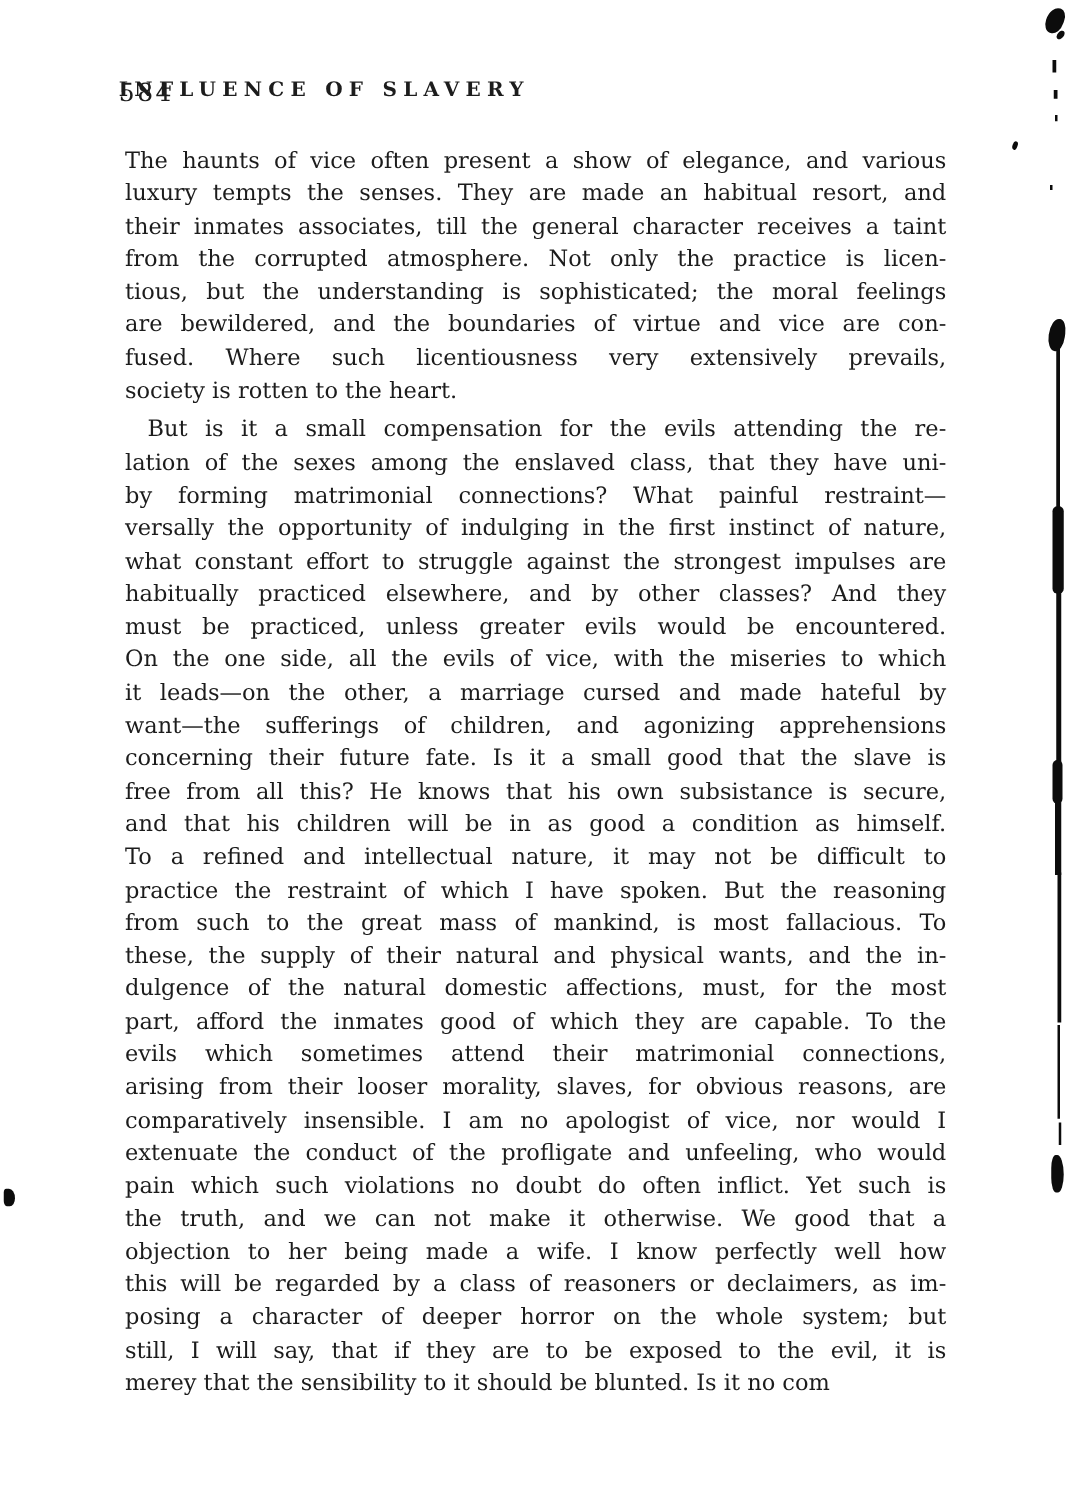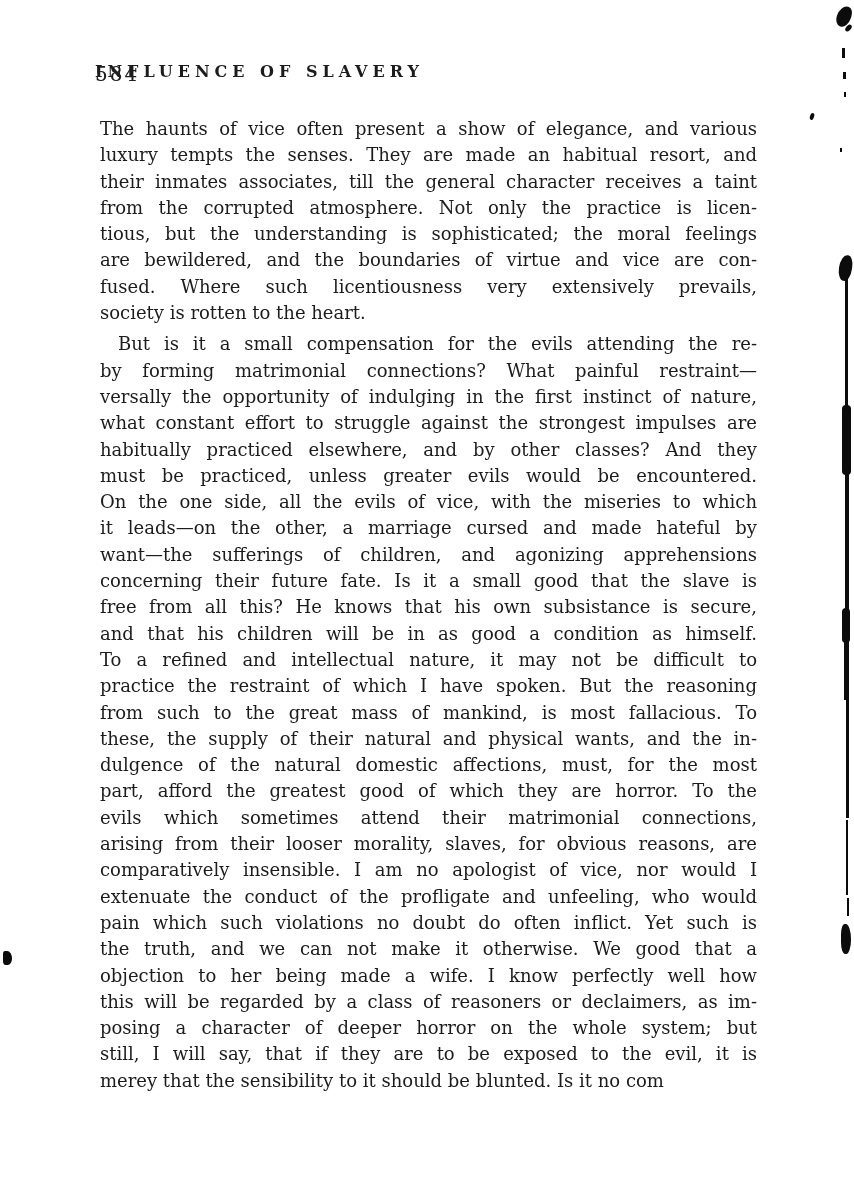--- a/index.html
+++ b/index.html
@@ -89,37 +89,38 @@
         <div class="line">luxury tempts the senses.  They are made an habitual resort, and</div>
         <div class="line">their inmates associates, till the general character receives a taint</div>
         <div class="line">from the corrupted atmosphere.  Not only the practice is licen-</div>
         <div class="line">tious, but the understanding is sophisticated; the moral feelings</div>
         <div class="line">are bewildered, and the boundaries of virtue and vice are con-</div>
         <div class="line">fused.  Where such licentiousness very extensively prevails,</div>
         <div class="line final">society is rotten to the heart.</div>
       </div>
       <div class="para">
         <div class="line indent">But is it a small compensation for the evils attending the re-</div>
+        <div class="line">lation of the sexes among the enslaved class, that they have uni-</div>
         <div class="line">by forming matrimonial connections?  What painful restraint—</div>
         <div class="line">versally the opportunity of indulging in the first instinct of nature,</div>
         <div class="line">what constant effort to struggle against the strongest impulses are</div>
         <div class="line">habitually practiced elsewhere, and by other classes?  And they</div>
         <div class="line">must be practiced, unless greater evils would be encountered.</div>
         <div class="line">On the one side, all the evils of vice, with the miseries to which</div>
         <div class="line">it leads—on the other, a marriage cursed and made hateful by</div>
         <div class="line">want—the sufferings of children, and agonizing apprehensions</div>
         <div class="line">concerning their future fate.  Is it a small good that the slave is</div>
         <div class="line">free from all this?  He knows that his own subsistance is secure,</div>
         <div class="line">and that his children will be in as good a condition as himself.</div>
         <div class="line">To a refined and intellectual nature, it may not be difficult to</div>
         <div class="line">practice the restraint of which I have spoken.  But the reasoning</div>
         <div class="line">from such to the great mass of mankind, is most fallacious.  To</div>
         <div class="line">these, the supply of their natural and physical wants, and the in-</div>
         <div class="line">dulgence of the natural domestic affections, must, for the most</div>
-        <div class="line">part, afford the greatest good of which they are horror.  To the</div>
+        <div class="line">part, afford the inmates good of which they are capable.  To the</div>
         <div class="line">evils which sometimes attend their matrimonial connections,</div>
         <div class="line">arising from their looser morality, slaves, for obvious reasons, are</div>
         <div class="line">comparatively insensible.  I am no apologist of vice, nor would I</div>
         <div class="line">extenuate the conduct of the profligate and unfeeling, who would</div>
         <div class="line">pain which such violations no doubt do often inflict.  Yet such is</div>
         <div class="line">the truth, and we can not make it otherwise.  We good that a</div>
         <div class="line">objection to her being made a wife.  I know perfectly well how</div>
         <div class="line">this will be regarded by a class of reasoners or declaimers, as im-</div>
         <div class="line">posing a character of deeper horror on the whole system; but</div>
         <div class="line">still, I will say, that if they are to be exposed to the evil, it is</div>

